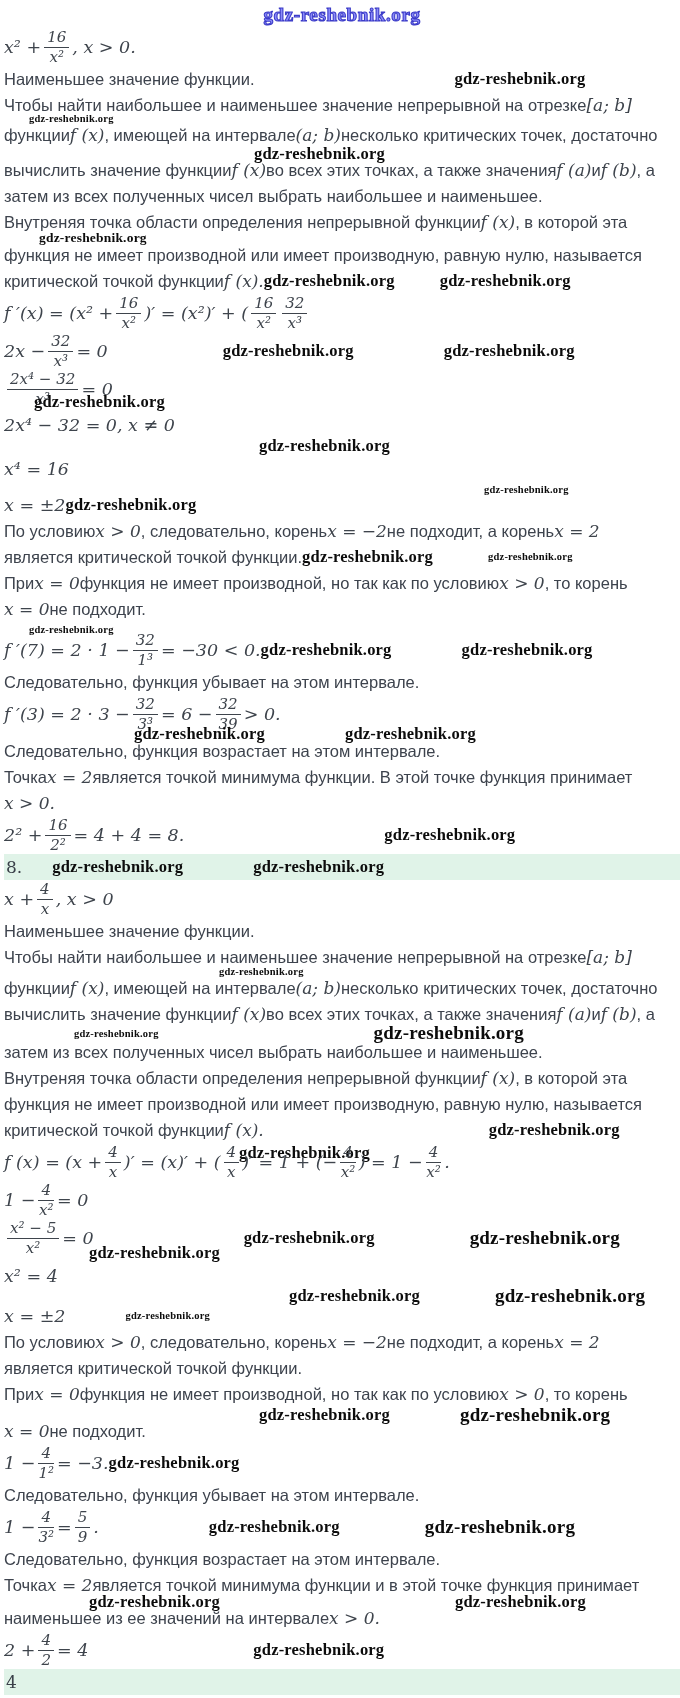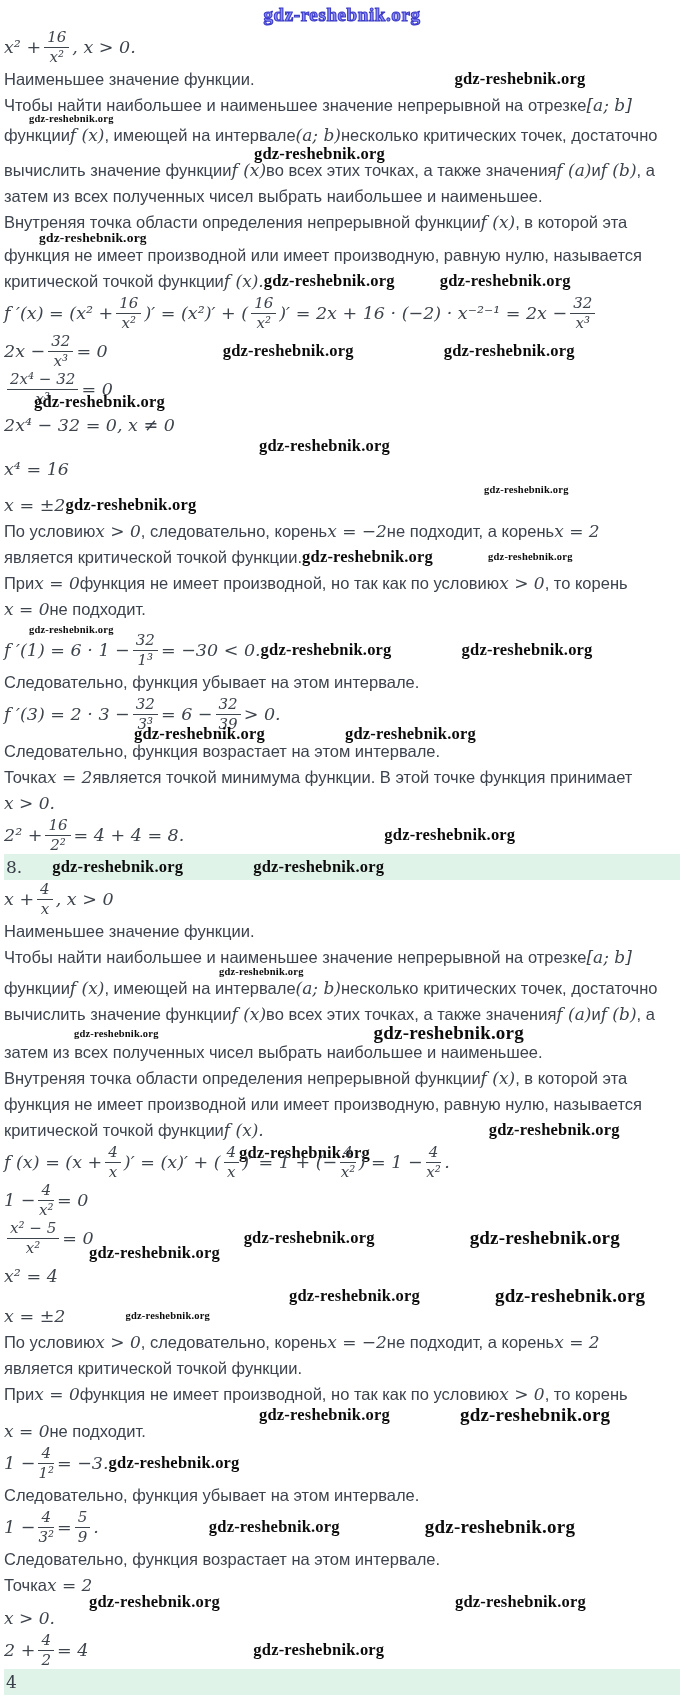--- a/index.html
+++ b/index.html
@@ -115,21 +115,20 @@
       <span class="math">f ′(x) = (x² + </span>
       <span class="frac">
         <span class="num">16</span>
         <span class="den">x²</span>
       </span>
       <span class="math">)′ = (x²)′ + (</span>
       <span class="frac">
         <span class="num">16</span>
         <span class="den">x²</span>
       </span>
-      <span class="math">)′ = 2x + 16 · (−2) · x⁻²⁻¹ = 2x − </span>
       <span class="frac">
         <span class="num">32</span>
         <span class="den">x³</span>
       </span>
     </div>
     <div class="row formula">
       <span class="math">2x − </span>
       <span class="frac">
         <span class="num">32</span>
         <span class="den">x³</span>
@@ -192,21 +191,21 @@
     </div>
     <div class="row line">
       <span class="math">x = 0</span>
       <span class="txt"> не подходит.</span>
     </div>
     <div class="row wmrow" style="margin-bottom: -5px;">
       <span class="sp" style="width: 25px;"></span>
       <span class="wm wm-xs">gdz-reshebnik.org</span>
     </div>
     <div class="row formula" style="margin-top: -2px;">
-      <span class="math">f ′(1) = 6 · 1 − </span>
+      <span class="math">f ′(7) = 2 · 1 − </span>
       <span class="frac">
         <span class="num">32</span>
         <span class="den">1³</span>
       </span>
       <span class="math"> = −30 &lt; 0.</span>
       <span class="wm wm-lg">gdz-reshebnik.org</span>
       <span class="sp" style="width: 70px;"></span>
       <span class="wm wm-lg">gdz-reshebnik.org</span>
     </div>
     <div class="row line">
@@ -437,28 +436,30 @@
       <span class="wm wm-lg">gdz-reshebnik.org</span>
       <span class="sp" style="width: 85px;"></span>
       <span class="wm wm-lg2">gdz-reshebnik.org</span>
     </div>
     <div class="row line">
       <span class="txt">Следовательно, функция возрастает на этом интервале.</span>
     </div>
     <div class="row line">
       <span class="txt">Точка </span>
       <span class="math">x = 2</span>
+      <span class="txt"> является точкой минимума функции и в этой точке функция принимает</span>
     </div>
     <div class="row wmrow" style="margin-top: -6px; margin-bottom: -7px;">
       <span class="sp" style="width: 85px;"></span>
       <span class="wm wm-lg">gdz-reshebnik.org</span>
       <span class="sp" style="width: 235px;"></span>
       <span class="wm wm-lg">gdz-reshebnik.org</span>
     </div>
     <div class="row line">
+      <span class="txt">наименьшее из ее значений на интервале </span>
       <span class="math">x &gt; 0.</span>
     </div>
     <div class="row formula">
       <span class="math">2 + </span>
       <span class="frac">
         <span class="num">4</span>
         <span class="den">2</span>
       </span>
       <span class="math"> = 4</span>
       <span class="sp" style="width: 165px;"></span>

